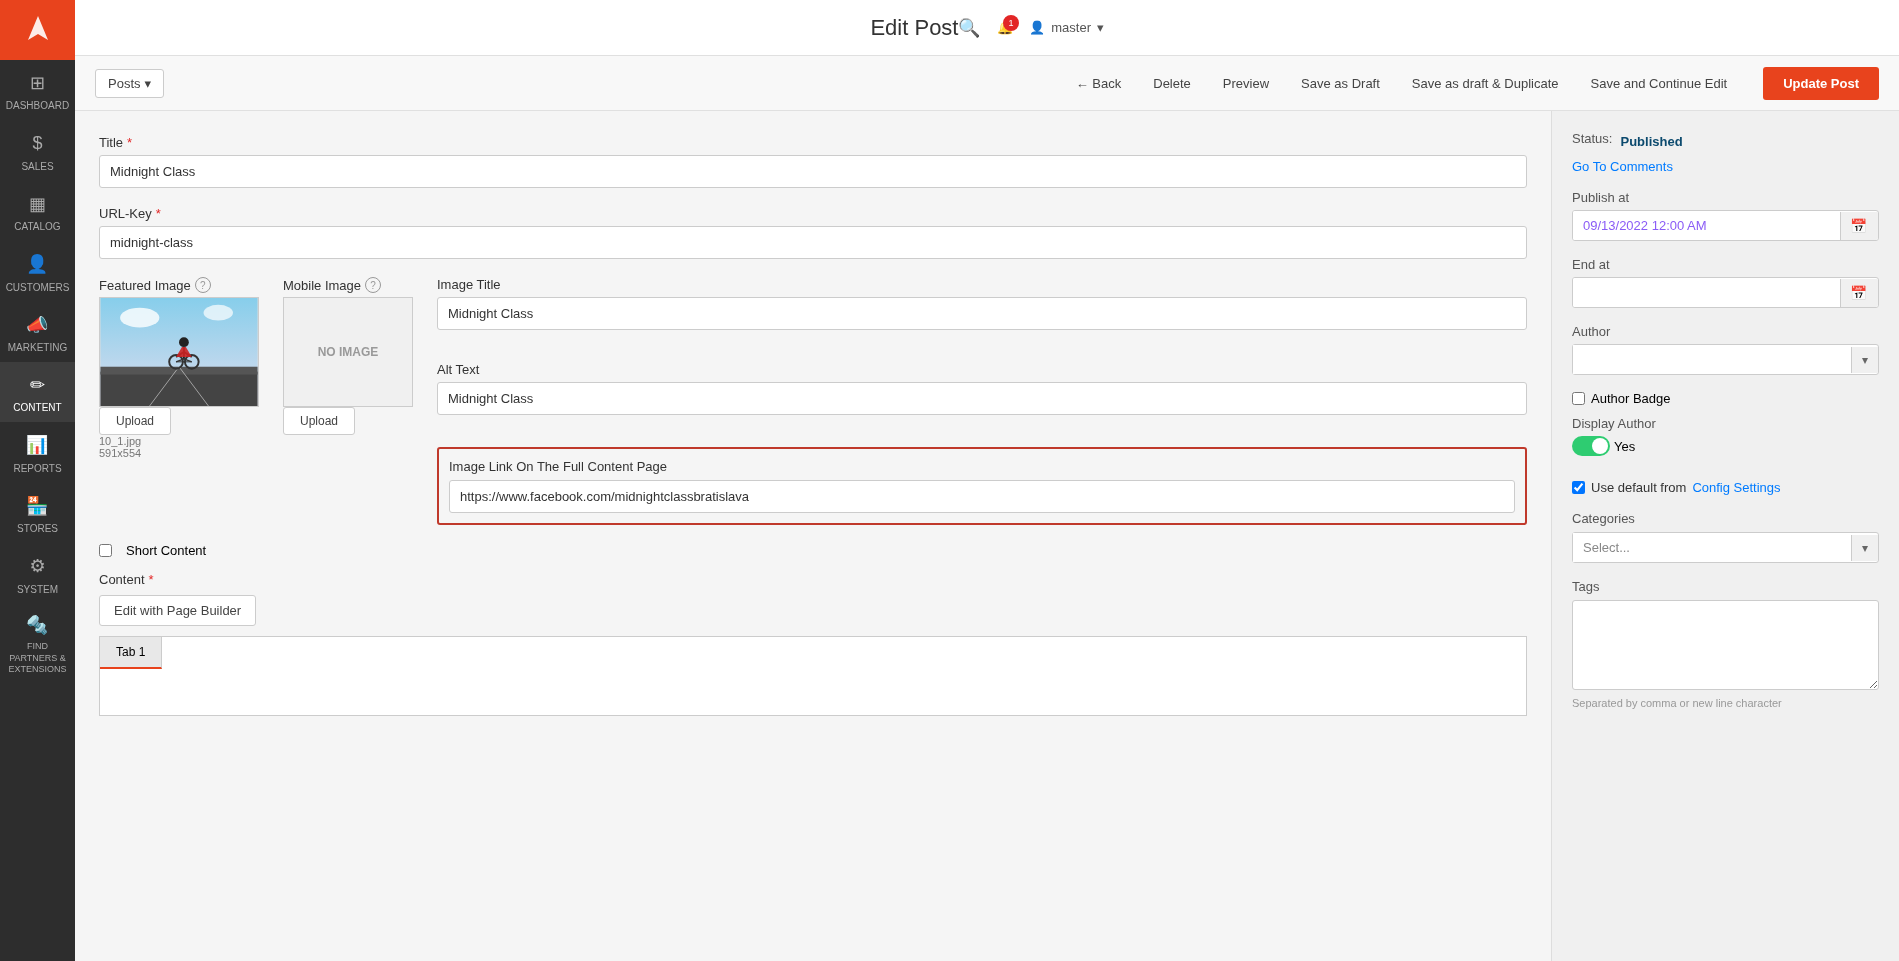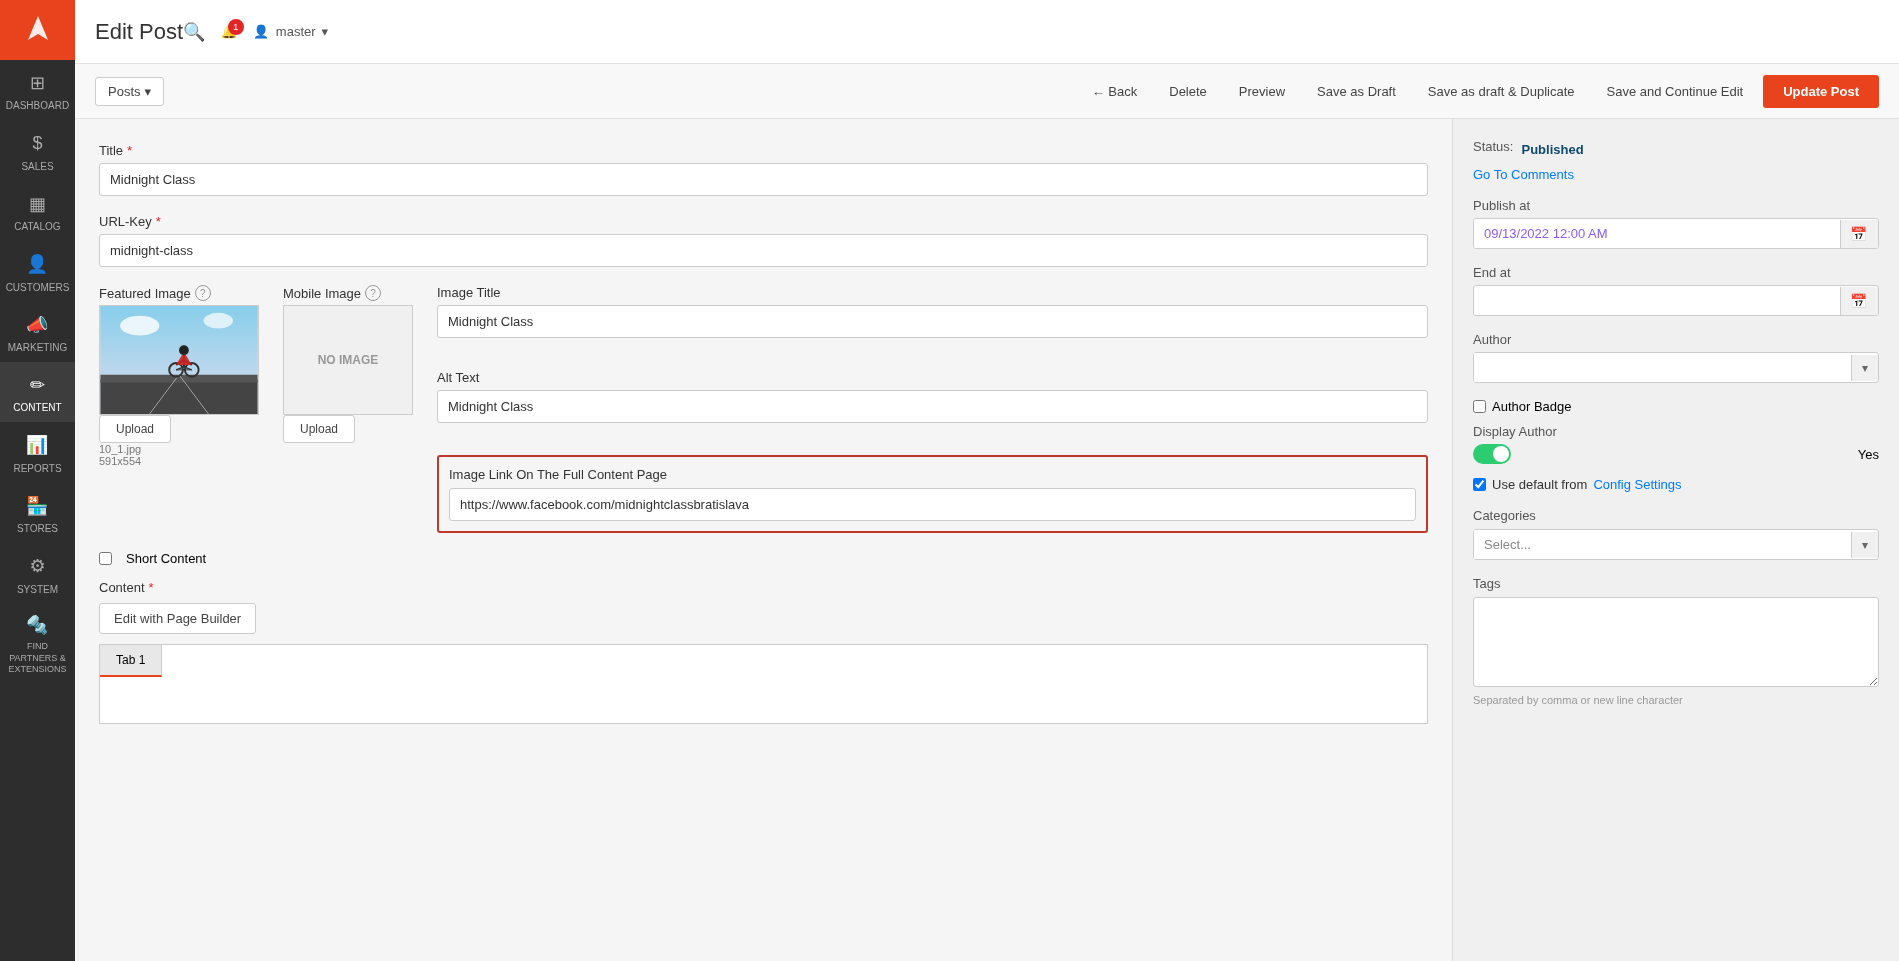--- a/index.html
+++ b/index.html
@@ -46,24 +46,24 @@
       display: flex;
       flex-direction: column;
       overflow: hidden;
     }
 
     
     .topbar {
       background: #fff;
       border-bottom: 1px solid #e0e0e0;
       padding: 0 20px;
-      height: 64px;
-      display: flex;
-      align-items: center;
-      justify-content: flex-start;
+      height: 56px;
+      display: flex;
+      align-items: center;
+      justify-content: center;
       flex-shrink: 0;
     }
     .topbar-title {
       font-size: 22px;
       font-weight: 300;
       color: #333;
     }
     .topbar-actions {
       display: flex;
       align-items: center;
@@ -134,21 +134,21 @@
     }
     .toolbar-btn-orange {
       background: #e8431d;
       color: #fff;
       border: none;
       padding: 9px 20px;
       border-radius: 3px;
       cursor: pointer;
       font-size: 13px;
       font-weight: 600;
-      margin-left: 4px;
+      margin-left: 20px;
     }
 
     
     .content-area {
       flex: 1;
       display: flex;
       overflow: hidden;
     }
 
     
@@ -294,21 +294,21 @@
       padding: 8px 16px;
       background: #e8e8e8;
       border-right: 1px solid #ccc;
       font-size: 12px;
       cursor: pointer;
       border-bottom: 2px solid #e8431d;
     }
 
     
     .right-panel {
-      width: 447px;
+      width: 348px;
       background: #f0f0f0;
       border-left: 1px solid #ddd;
       padding: 20px;
       overflow-y: auto;
       flex-shrink: 0;
     }
     .right-row { margin-bottom: 16px; }
     .right-label { font-size: 13px; color: #555; margin-bottom: 5px; }
     .status-row { display: flex; align-items: center; gap: 8px; margin-bottom: 8px; }
     .status-published { color: #0c4a6e; font-weight: 600; font-size: 13px; }
@@ -365,22 +365,21 @@
     .author-badge-row {
       display: flex;
       align-items: center;
       gap: 6px;
       margin-bottom: 10px;
     }
     .display-author-row {
       display: flex;
       align-items: center;
       gap: 4px;
-      margin-bottom: 13px;
-      justify-content: space-between;
+      margin-bottom: 24px;
     }
     .toggle {
       width: 38px;
       height: 20px;
       background: #2ecc71;
       border-radius: 10px;
       position: relative;
       cursor: pointer;
     }
     .toggle-knob {

